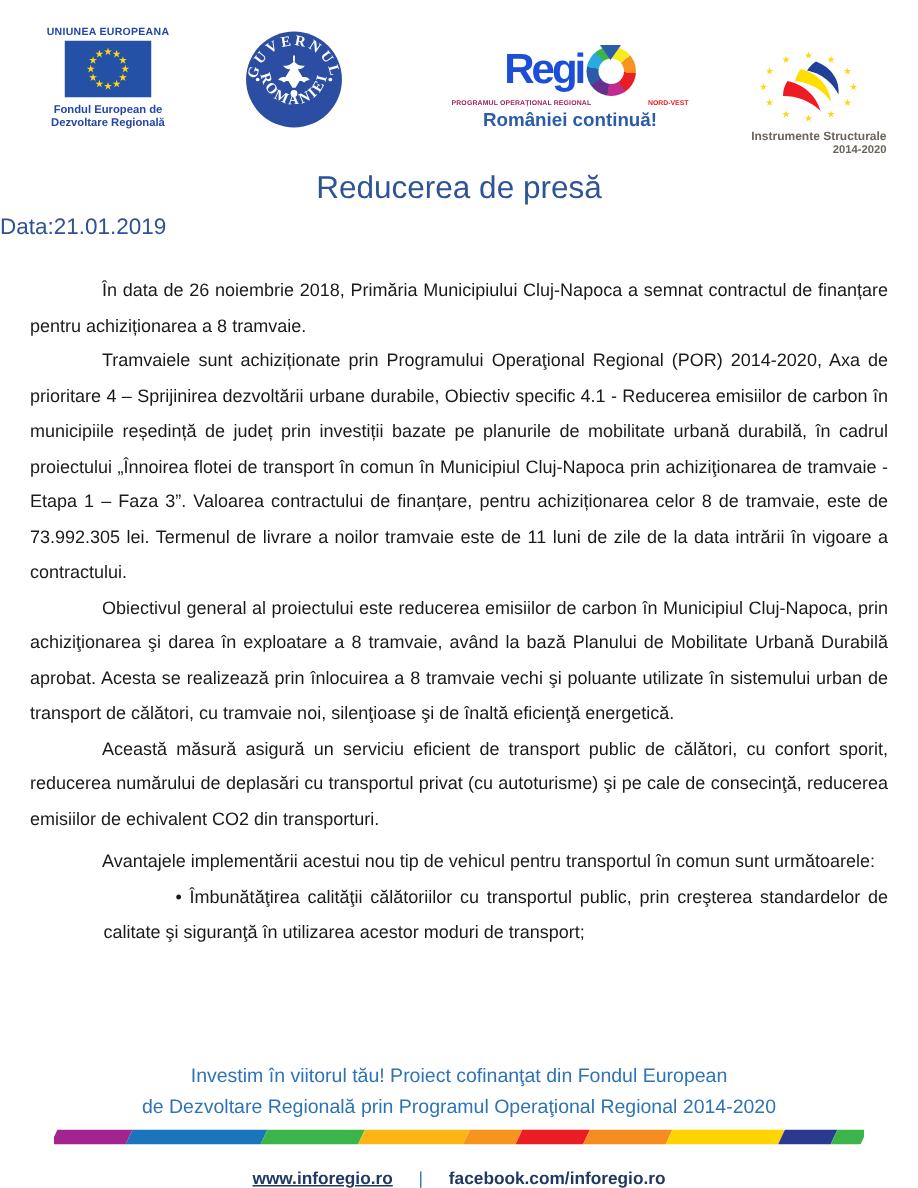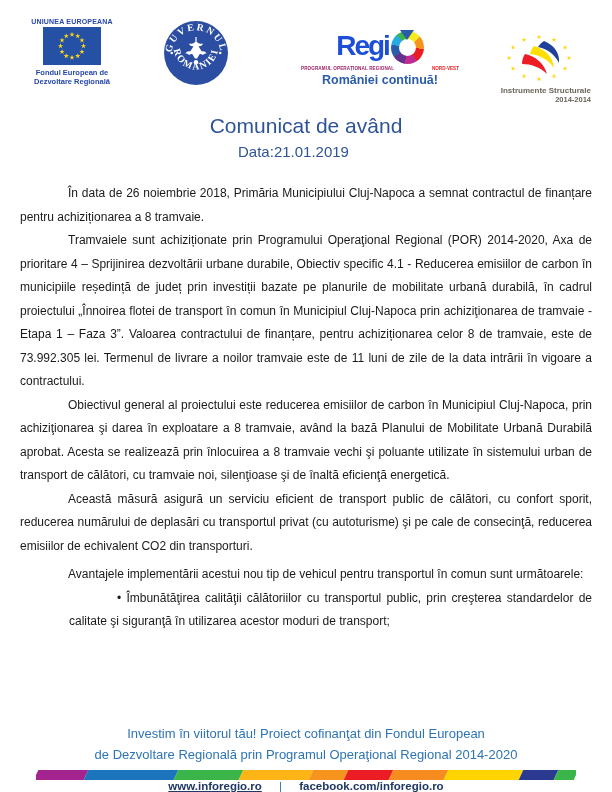--- a/index.html
+++ b/index.html
@@ -31,36 +31,36 @@
   .regio-sub-right{font-size:4.6px;font-weight:bold;color:#EC1C24;}
   .regio-tagline{font-size:12.5px;font-weight:600;color:#2A5CAA;margin-top:2px;}
 
   .is-logo{position:absolute;left:487px;top:15px;width:104px;text-align:right;}
   .is-logo svg{width:78px;height:52px;display:block;margin:0 auto;}
   .is-text1{font-size:8px;font-weight:bold;color:#6B655B;margin-top:1px;}
   .is-text2{font-size:7.5px;font-weight:bold;color:#6B655B;}
 
   
   .title{margin:16px 0 0;text-align:center;font-size:21px;font-weight:400;color:#2F5496;}
-  .date{margin-top:5px;padding-right:37px;text-align:center;font-size:15px;color:#2F5496;padding-left:12px;}
+  .date{margin-top:5px;padding-right:37px;text-align:left;font-size:15px;color:#2F5496;}
   .subject{margin-top:9px;text-align:center;font-size:12.5px;font-weight:bold;line-height:17.5px;color:#111;}
 
   
   .bodytext{margin:22px 20px 0;text-align:justify;font-size:12px;line-height:23.5px;}
   .bodytext p{margin:0;text-indent:48px;}
   .bodytext p.gap{margin-top:5px;}
   .bullet{padding-left:49px;text-indent:0;}
   .bullet::before{content:"\2022  ";}
 
   
   .footer{position:absolute;left:0;right:0;bottom:0;}
   .funding{text-align:center;color:#2E74B5;font-size:13px;line-height:20.5px;}
   .stripe{height:10px;margin:5px 36px 0;display:flex;overflow:hidden;}
   .stripe div{transform:skewX(-25deg);}
-  .links{text-align:center;font-size:11.5px;font-weight:bold;color:#1F3864;}
+  .links{margin-top:17px;text-align:center;font-size:11.5px;font-weight:bold;color:#1F3864;}
   .links .web{text-decoration:underline;cursor:pointer;}
   .links .sep{color:#2E74B5;margin:0 14px;font-weight:400;}
   .links .fb{cursor:pointer;}
   .disclaimer{margin:9px 10px 13px;text-align:center;font-size:10px;font-weight:bold;color:#111;}
 </style>
 </head>
 <body>
 
 <div class="page">
 
@@ -143,25 +143,25 @@
             <polygon points="13.02,32.90 13.60,34.70 15.49,34.70 13.96,35.81 14.55,37.60 13.02,36.49 11.49,37.60 12.08,35.81 10.55,34.70 12.44,34.70" fill="#FFD617"></polygon>
             <polygon points="9.00,22.40 9.58,24.20 11.47,24.20 9.94,25.31 10.53,27.10 9.00,25.99 7.47,27.10 8.06,25.31 6.53,24.20 8.42,24.20" fill="#FFD617"></polygon>
             <polygon points="13.02,11.90 13.60,13.70 15.49,13.70 13.96,14.81 14.55,16.60 13.02,15.49 11.49,16.60 12.08,14.81 10.55,13.70 12.44,13.70" fill="#FFD617"></polygon>
             <polygon points="24.00,4.21 24.58,6.01 26.47,6.01 24.94,7.12 25.53,8.92 24.00,7.80 22.47,8.92 23.06,7.12 21.53,6.01 23.42,6.01" fill="#FFD617"></polygon>
           </g>
         <path d="M44,8 C54,12 60,20 59,30 C55,22 48,16 38,14 C40,11 42,9 44,8 Z" fill="#21409A"></path>
         <path d="M34,13 C45,16 53,24 54,35 C49,27 40,22 30,21 C31,18 32,15 34,13 Z" fill="#FFDE00"></path>
         <path d="M25,21 C35,23 44,30 47,41 C40,34 31,31 22,31 C22,27 23,24 25,21 Z" fill="#ED1C24"></path>
       </svg>
       <div class="is-text1">Instrumente Structurale</div>
-      <div class="is-text2">2014-2014</div>
+      <div class="is-text2">2014-2020</div>
     </div>
   </div>
 
-  <h1 class="title">Comunicat de având</h1>
+  <h1 class="title">Reducerea de presă</h1>
   <div class="date">Data:21.01.2019</div>
 
   <div class="bodytext">
     <p>În data de 26 noiembrie 2018, Primăria Municipiului Cluj-Napoca a semnat contractul de finanțare pentru achiziționarea a 8 tramvaie.</p>
     <p>Tramvaiele sunt achiziționate prin Programului Operaţional Regional (POR) 2014-2020, Axa de prioritare 4 – Sprijinirea dezvoltării urbane durabile, Obiectiv specific 4.1 - Reducerea emisiilor de carbon în municipiile reședință de județ prin investiții bazate pe planurile de mobilitate urbană durabilă, în cadrul proiectului „Înnoirea flotei de transport în comun în Municipiul Cluj-Napoca prin achiziţionarea de tramvaie - Etapa 1 – Faza 3”. Valoarea contractului de finanțare, pentru achiziționarea celor 8 de tramvaie, este de 73.992.305 lei. Termenul de livrare a noilor tramvaie este de 11 luni de zile de la data intrării în vigoare a contractului.</p>
     <p>Obiectivul general al proiectului este reducerea emisiilor de carbon în Municipiul Cluj-Napoca, prin achiziţionarea şi darea în exploatare a 8 tramvaie, având la bază Planului de Mobilitate Urbană Durabilă aprobat. Acesta se realizează prin înlocuirea a 8 tramvaie vechi şi poluante utilizate în sistemului urban de transport de călători, cu tramvaie noi, silenţioase şi de înaltă eficienţă energetică.</p>
     <p>Această măsură asigură un serviciu eficient de transport public de călători, cu confort sporit, reducerea numărului de deplasări cu transportul privat (cu autoturisme) şi pe cale de consecinţă, reducerea emisiilor de echivalent CO2 din transporturi.</p>
     <p class="gap">Avantajele implementării acestui nou tip de vehicul pentru transportul în comun sunt următoarele:</p>
     <p class="bullet">Îmbunătăţirea calităţii călătoriilor cu transportul public, prin creşterea standardelor de calitate şi siguranţă în utilizarea acestor moduri de transport;</p>
   </div>

